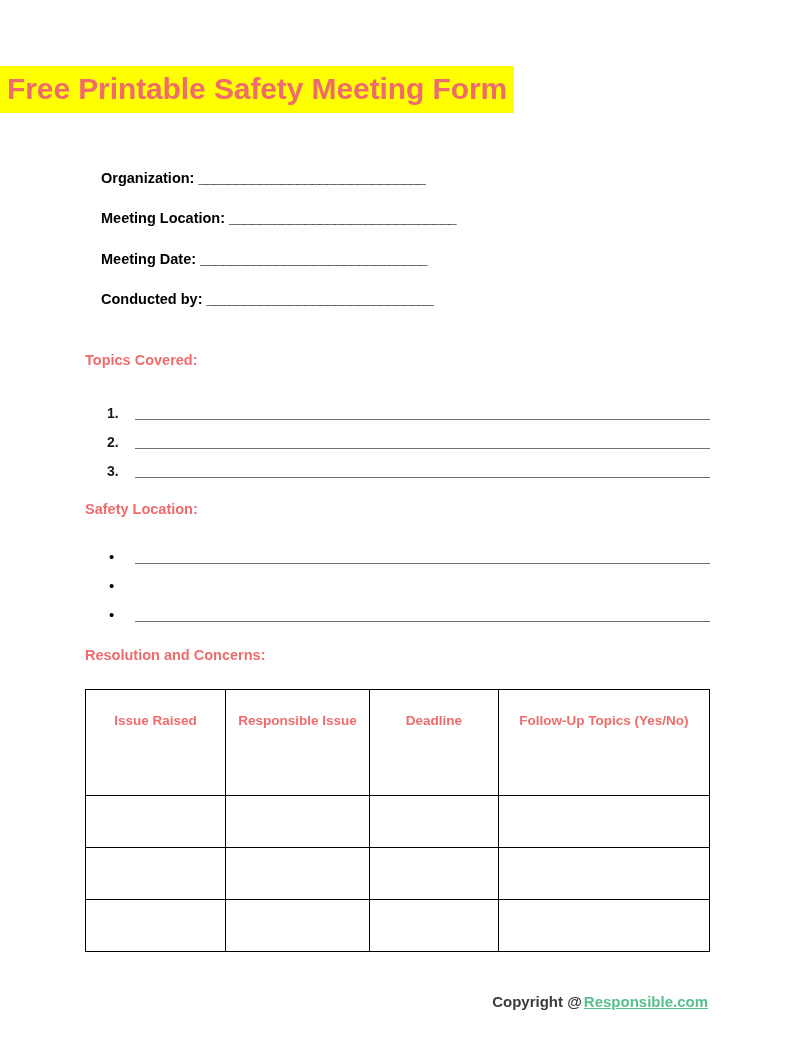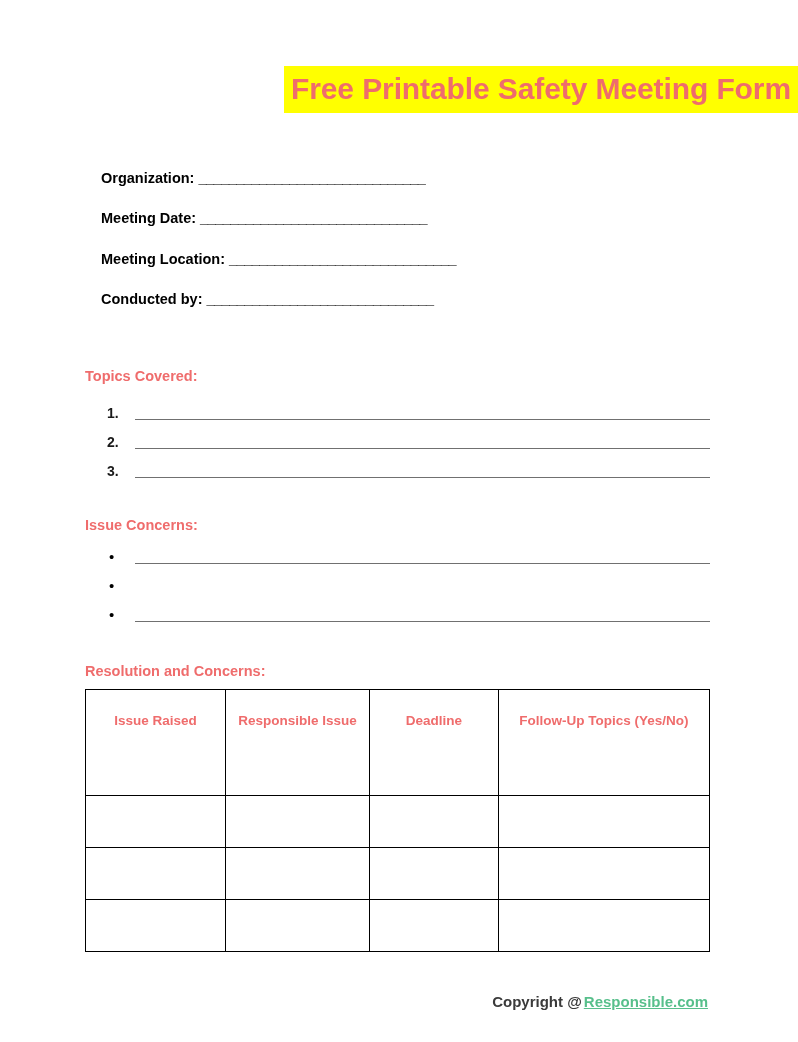--- a/index.html
+++ b/index.html
@@ -22,21 +22,21 @@
     inset: 0;
     background: #ffffff;
   }
 
   
   .title-wrap {
     position: absolute;
     left: 0;
     top: 66px;
     width: 798px;
-    text-align: right;
+    text-align: left;
   }
   .title {
     display: inline-block;
     background: #ffff00;
     color: #ef6c6c;
     font-size: 30px;
     font-weight: bold;
     line-height: 1.45;
     padding: 1px 7px 2px 7px;
     letter-spacing: -0.1px;
@@ -66,21 +66,20 @@
 
   
   .heading {
     position: absolute;
     left: 85px;
     font-size: 14.5px;
     font-weight: bold;
     color: #ef6c6c;
     line-height: 1.2;
     white-space: nowrap;
-    margin-top: 16px;
   }
   #h-topics { top: 352px; }
   #h-concerns { top: 501px; }
   #h-resolution { top: 647px; }
 
   
   .num-list {
     position: absolute;
     left: 85px;
     top: 398px;
@@ -204,26 +203,26 @@
   </div>
 
   <div class="fields">
 
     <div class="field-row">
       <span class="field-label">Organization:</span>
       <span class="field-blank">______________________________</span>
     </div>
 
     <div class="field-row">
+      <span class="field-label">Meeting Location:</span>
+      <span class="field-blank">______________________________</span>
+    </div>
+
+    <div class="field-row">
       <span class="field-label">Meeting Date:</span>
-      <span class="field-blank">______________________________</span>
-    </div>
-
-    <div class="field-row">
-      <span class="field-label">Meeting Location:</span>
       <span class="field-blank">______________________________</span>
     </div>
 
     <div class="field-row">
       <span class="field-label">Conducted by:</span>
       <span class="field-blank">______________________________</span>
     </div>
 
   </div>
 
@@ -237,21 +236,21 @@
     <div class="num-item">
       <span class="num-marker">2.</span>
       <span class="num-line"></span>
     </div>
     <div class="num-item">
       <span class="num-marker">3.</span>
       <span class="num-line"></span>
     </div>
   </div>
 
-  <div class="heading" id="h-concerns">Issue Concerns:</div>
+  <div class="heading" id="h-concerns">Safety Location:</div>
 
   <div class="bullet-list">
     <div class="bullet-item">
       <span class="bullet-marker">•</span>
       <span class="bullet-line"></span>
     </div>
     <div class="bullet-item">
       <span class="bullet-marker">•</span>
       <span class="bullet-line blank"></span>
     </div>

